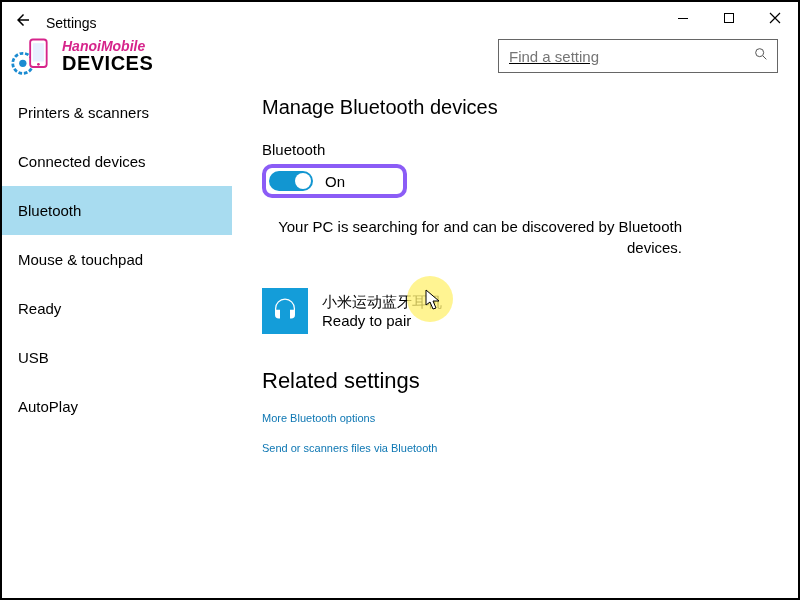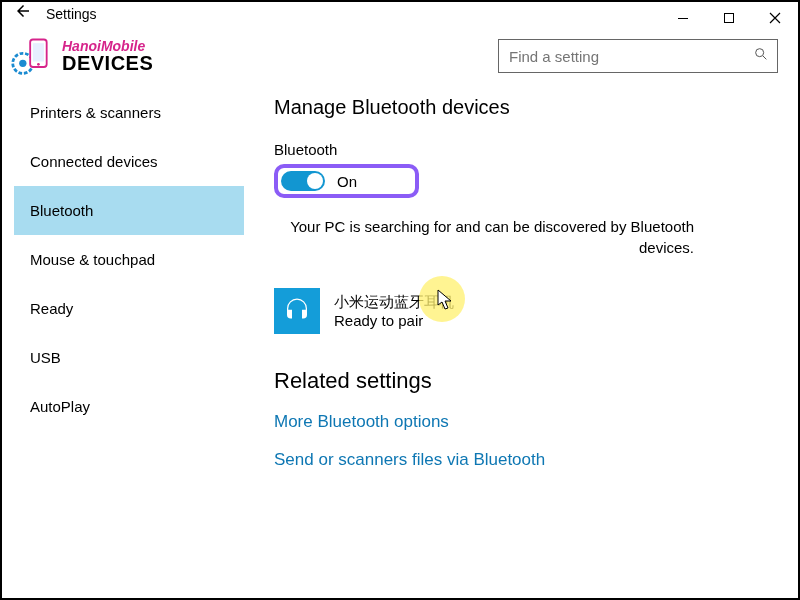--- a/index.html
+++ b/index.html
@@ -1,49 +1,49 @@
 <!DOCTYPE html>
 <html><head>
 <meta charset="utf-8">
 <style>
   * { box-sizing: border-box; margin: 0; padding: 0; font-family: "Segoe UI", Arial, sans-serif; }
   body { background: #fff; width: 800px; height: 600px; overflow: hidden; position: relative; border: 2px solid #000; }
-  .titlebar { display: flex; align-items: flex-start; justify-content: space-between; height: 32px; padding: 0 0 0 12px; }
+  .titlebar { display: flex; align-items: flex-end; justify-content: space-between; height: 32px; padding: 0 0 0 12px; }
   .titlebar-left { display: flex; align-items: center; gap: 14px; }
   .back-btn { font-size: 18px; cursor: pointer; }
   .title-text { font-size: 14px; }
   .win-controls { display: flex; }
   .win-btn { width: 46px; height: 32px; display: flex; align-items: center; justify-content: center; font-size: 14px; cursor: pointer; }
   .header-row { display: flex; align-items: center; justify-content: space-between; padding: 0 20px 10px 8px; }
   .logo-block { display: flex; align-items: center; gap: 8px; }
   .logo-svg { width: 44px; height: 44px; }
   .logo-text { display: flex; flex-direction: column; line-height: 1; }
   .brand { color: #d6248b; font-weight: bold; font-size: 14px; font-style: italic; }
   .devices-word { font-size: 20px; font-weight: 600; letter-spacing: 0.5px; }
-  .search-box { position: relative; width: 280px; height: 34px; border: 1px solid #666; display: flex; align-items: center; padding: 0 32px 0 10px; }
+  .search-box { position: relative; width: 280px; height: 34px; border: 1px solid #666; display: flex; align-items: center; padding: 0 32px 0 10px; text-decoration: underline; }
   .search-box input { border: none; outline: none; width: 100%; font-size: 15px; color: #555; background: transparent; }
   .search-icon { position: absolute; right: 8px; top: 50%; transform: translateY(-50%); }
   .content { display: flex; height: calc(100% - 90px); }
-  .sidebar { width: 230px; margin-left: 12px; }
+  .sidebar { width: 230px; }
   .side-item { padding: 16px 16px; font-size: 15px; cursor: pointer; }
   .side-item.selected { background: #a8dcf0; }
   .main { flex: 1; padding: 8px 24px 0 30px; position: relative; }
   .h1 { font-size: 20px; font-weight: 400; margin-bottom: 22px; }
   .sub-label { font-size: 15px; margin-bottom: 6px; }
   .toggle-row { display: flex; align-items: center; gap: 12px; margin-bottom: 18px; }
   .toggle-highlight { border: 4px solid #8b5cf6; border-radius: 10px; padding: 3px 16px 3px 3px; display: inline-flex; align-items: center; gap: 12px; width: 145px }
   .toggle { width: 44px; height: 20px; border-radius: 10px; background: #1296d1; position: relative; cursor: pointer; }
   .toggle-knob { position: absolute; right: 2px; top: 2px; width: 16px; height: 16px; border-radius: 50%; background: #fff; }
   .toggle-state { font-size: 15px; }
   .status-text { font-size: 15px; line-height: 1.4; margin-bottom: 30px; max-width: 420px; text-align: right; }
   .device-row { display: flex; align-items: center; gap: 14px; margin-bottom: 34px; }
   .device-icon { width: 46px; height: 46px; background: #149dd9; display: flex; align-items: center; justify-content: center; }
   .device-text { display: flex; flex-direction: column; line-height: 1.3; font-size: 15px; }
   .h2 { font-size: 22px; font-weight: 400; margin-bottom: 18px; }
-  .link { color: #0e77b3; font-size: 17px; cursor: pointer; margin-bottom: 18px; display: block; }
+  .link { color: #0e77b3; font-size: 11px; cursor: pointer; margin-bottom: 18px; display: block; }
   .cursor-highlight { position: absolute; width: 46px; height: 46px; border-radius: 50%; background: rgba(255, 240, 110, 0.75); left: 175px; top: 188px; pointer-events: none; }
   .cursor-arrow { position: absolute; left: 193px; top: 201px; pointer-events: none; }
 </style>
 </head>
 <body>
 
 <div class="titlebar">
   <div class="titlebar-left">
     <span class="back-btn">
       <svg width="18" height="18" viewBox="0 0 24 24">

